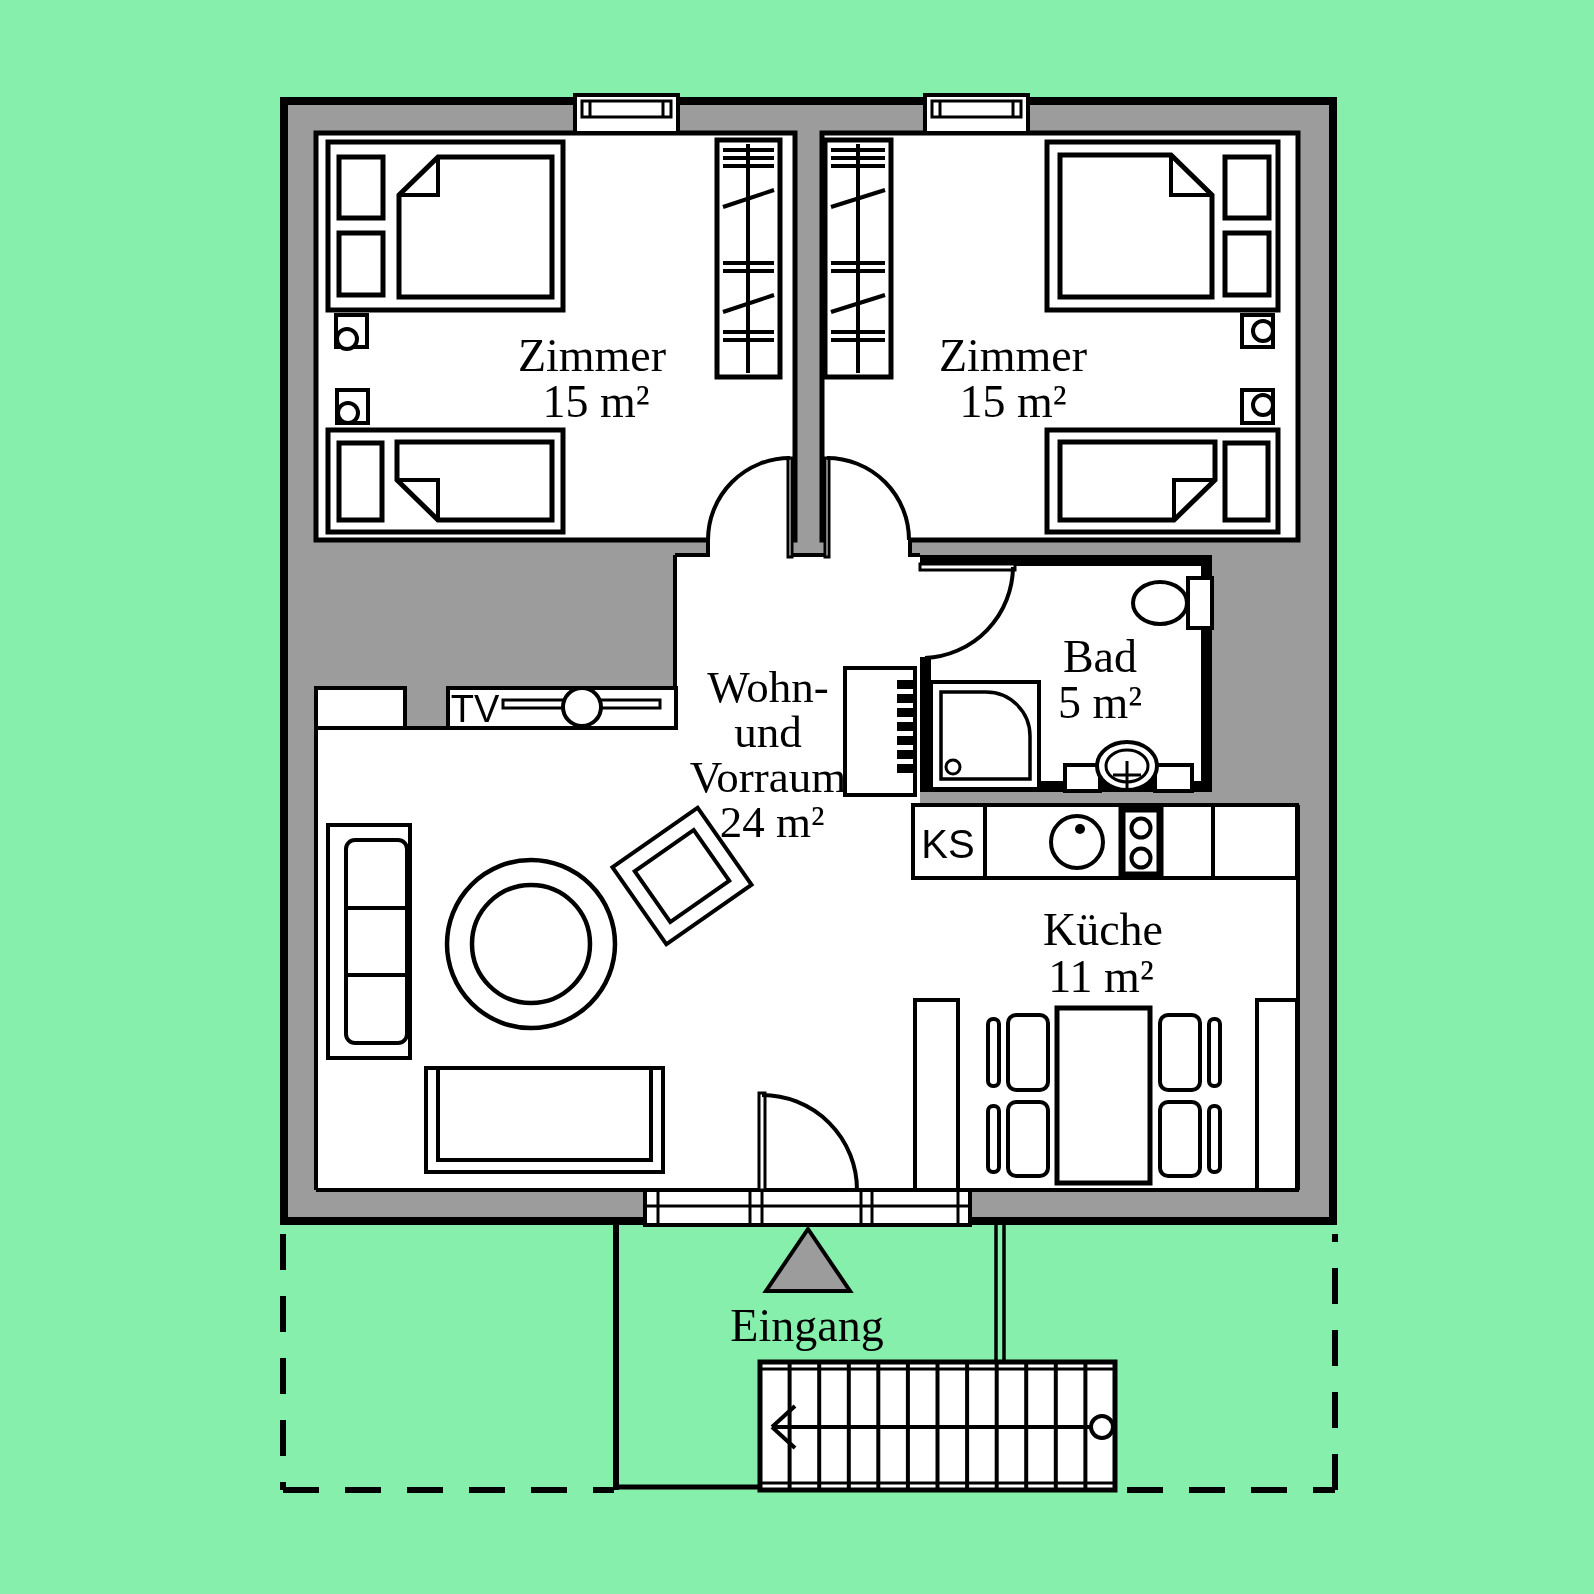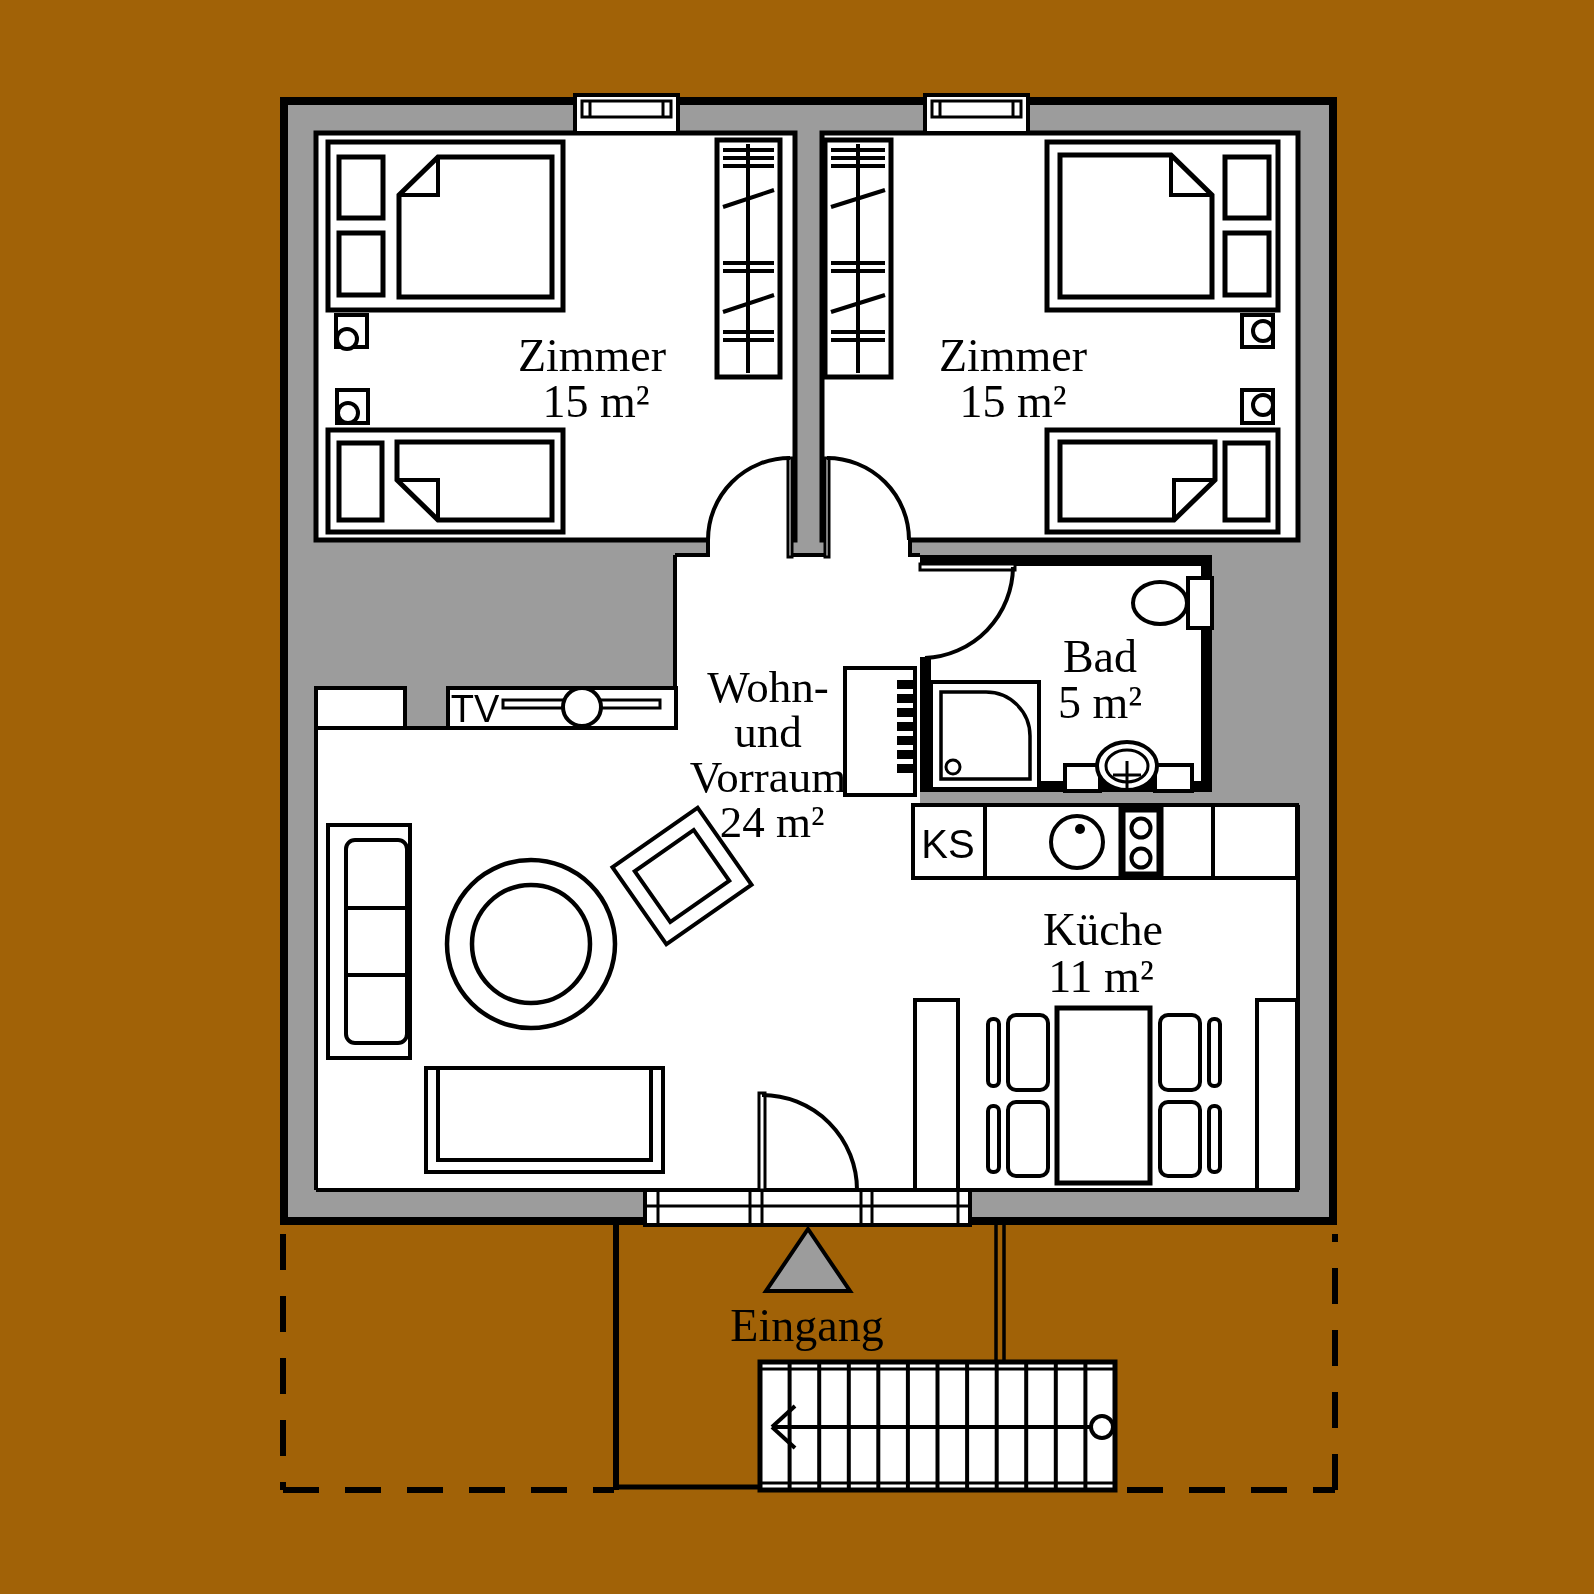--- a/index.html
+++ b/index.html
@@ -1,16 +1,16 @@
 <!DOCTYPE html>
 <html><head>
 <meta charset="utf-8">
 <style>
   html,body{margin:0;padding:0;background:#fff;}
-  .stage{position:relative;width:1594px;height:1594px;background:#a16207;overflow:hidden;}
+  .stage{position:relative;width:1594px;height:1594px;background:#86efac;overflow:hidden;}
   svg{position:absolute;left:0;top:0;}
   text{fill:#000;}
   .room-label{font-family:"Liberation Serif","DejaVu Serif",serif;font-size:45px;}
   .room-label.big{font-size:46px;}
   .tech-label{font-family:"Liberation Sans","DejaVu Sans",sans-serif;}
   .ln{stroke:#000;fill:none;}
   .wh{fill:#fff;stroke:#000;}
 </style>
 </head>
 <body>

